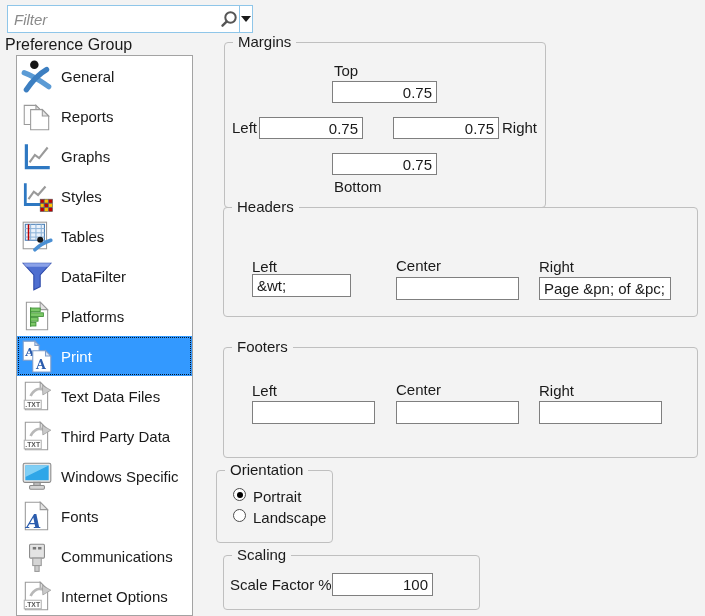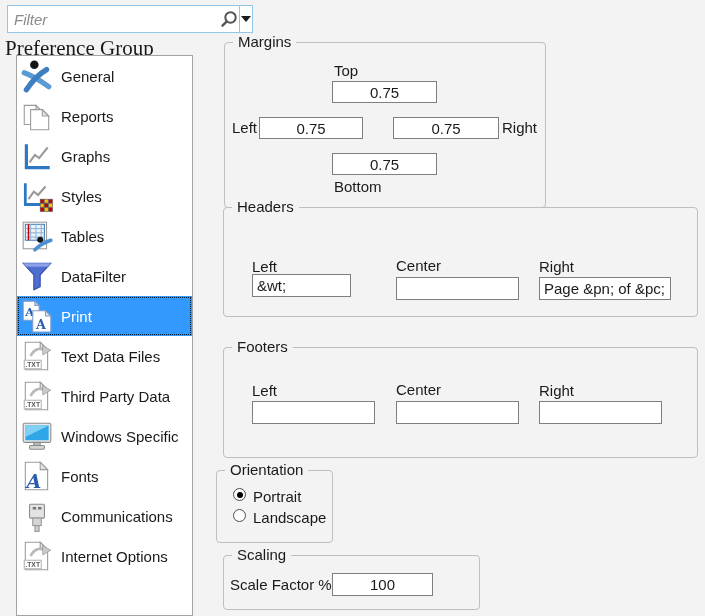--- a/index.html
+++ b/index.html
@@ -23,21 +23,21 @@
   .filter-icon-zone { display:flex; align-items:center; justify-content:center; }
   #magnifier-zone { width:26px; }
   #filter-divider { width:1px; background:var(--filter-border,#8fc6e9); }
   #filter-drop { width:21px; cursor:pointer; }
   .drop-arrow {
     width:0; height:0; border-left:5px solid transparent;
     border-right:5px solid transparent; border-top:6px solid #1a1a1a;
   }
 
   
-  #sidebar-title { position:absolute; left:5px; top:36px; font-size:21px;font-family:Liberation Serif, serif; }
+  #sidebar-title { position:absolute; left:5px; top:36px; font-size:16px; }
   #pref-list {
     position:absolute; left:16px; top:55px; width:177px; height:561px;
     background:#fff; border:1px solid #a3a3a3; overflow:hidden;
   }
   .sb-item {
     display:flex; align-items:center; height:40px; padding-left:3px;
     cursor:default; white-space:nowrap;
   }
   .sb-item .sb-icon { width:34px; height:34px; flex:0 0 34px; margin-right:7px; }
   .sb-item .sb-icon svg { width:34px; height:34px; display:block; }
@@ -55,21 +55,21 @@
   .groupbox > .legend {
     position:absolute; top:-10px; left:8px; background:#f3f3f3;
     padding:0 5px; font-size:15px; white-space:nowrap;
   }
   .lbl { position:absolute; font-size:15px; white-space:nowrap; }
   .tb {
     position:absolute; border:1px solid #7f7f7f; background:#fff;
     font-family:inherit; font-size:15px; color:#1a1a1a; padding:0 4px;
     outline:none;
   }
-  .tb.num { text-align:center; }
+  .tb.num { text-align:right; }
 
   #margins-group     { left:224px; top:42px;  width:322px; height:166px; }
   #headers-group     { left:223px; top:207px; width:475px; height:110px; }
   #footers-group     { left:223px; top:347px; width:475px; height:111px; }
   #orientation-group { left:216px; top:470px; width:117px; height:73px;  }
   #scaling-group     { left:223px; top:555px; width:257px; height:55px;  }
 
   
   #margin-top-label    { left:334px; top:62px;  }
   #margin-top-input    { left:332px; top:81px;  width:105px; height:22px; }
@@ -206,20 +206,36 @@
       </div>
       <div class="sb-item">
         <span class="sb-icon">
           <svg viewBox="0 0 32 32">
     <path d="M3 4 H29 L19 15 V26 L13 29 V15 Z" fill="#4f6fd0" stroke="#2d49a8"></path>
     <path d="M3 4 H29 L26 7.4 H6 Z" fill="#8ba2e8"></path>
   </svg>
         </span>
         <span class="sb-label">DataFilter</span>
       </div>
+      <div class="sb-item">
+        <span class="sb-icon">
+          <svg viewBox="0 0 32 32">
+    <path d="M6 3 h13 l7 7 v19 h-20 z" fill="#ffffff" stroke="#9a9a9a"></path>
+    <path d="M19 3 l7 7 h-7 z" fill="#e4e4e4" stroke="#9a9a9a"></path>
+    <line x1="10" y1="8" x2="10" y2="26" stroke="#3c8f33" stroke-width="1.2"></line>
+    <g fill="#7cc868" stroke="#3c8f33" stroke-width="0.8">
+      <rect x="10" y="8.5" width="9" height="3.4"></rect>
+      <rect x="10" y="13" width="12" height="3.4"></rect>
+      <rect x="10" y="17.5" width="7" height="3.4"></rect>
+      <rect x="10" y="22" width="5" height="3.4"></rect>
+    </g>
+  </svg>
+        </span>
+        <span class="sb-label">Platforms</span>
+      </div>
       <div class="sb-item selected">
         <span class="sb-icon">
           <svg viewBox="0 0 32 32">
     <path d="M3 2 h11 l4 4 v14 h-15 z" fill="#fdfdfd" stroke="#7d9cc9"></path>
     <path d="M14 2 l4 4 h-4 z" fill="#dce6f5" stroke="#7d9cc9"></path>
     <text x="5" y="16" font-size="11" fill="#2b5cad" font-family="DejaVu Serif, serif" font-weight="bold">A</text>
     <path d="M12 11 h12 l5 5 v15 h-17 z" fill="#ffffff" stroke="#7d9cc9"></path>
     <path d="M24 11 l5 5 h-5 z" fill="#dce6f5" stroke="#7d9cc9"></path>
     <text x="15" y="28" font-size="12" fill="#2b5cad" font-family="DejaVu Serif, serif" font-weight="bold">A</text>
   </svg>

